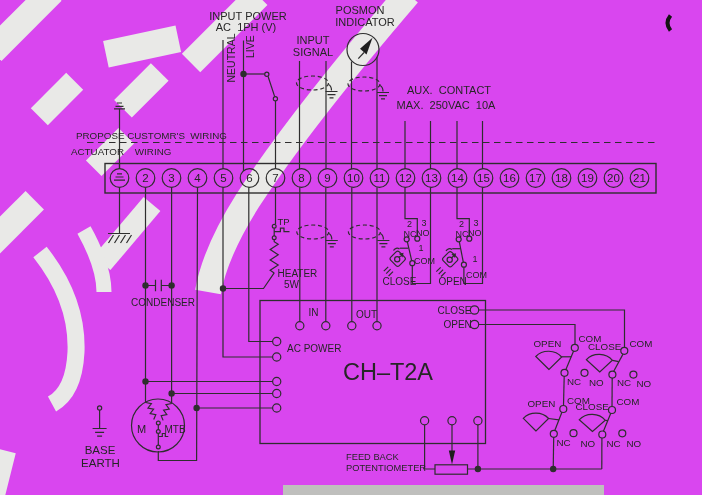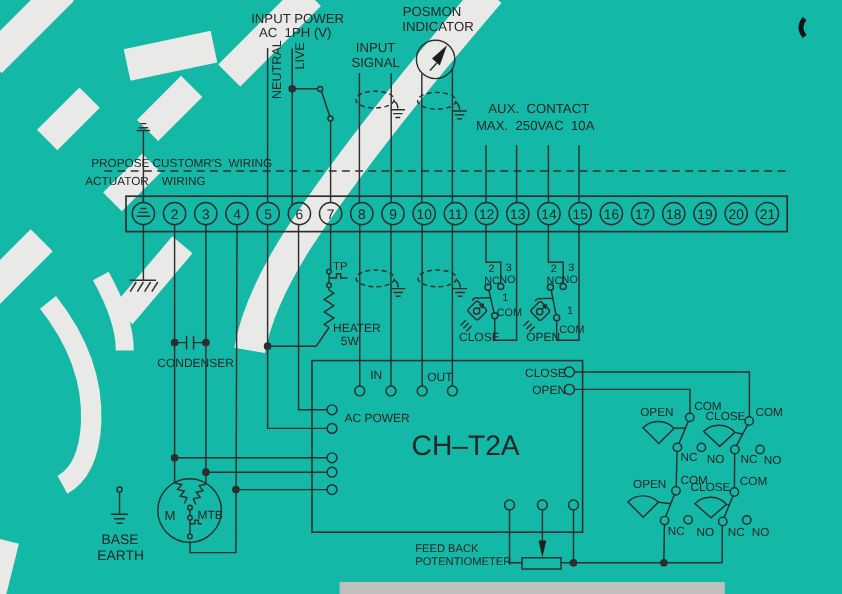--- a/index.html
+++ b/index.html
@@ -1,16 +1,16 @@
 <!DOCTYPE html>
 <html><head>
 <meta charset="utf-8">
 <style>
 html,body{margin:0;padding:0;background:#ffffff;}
-#page{width:702px;height:495px;position:relative;overflow:hidden;background:#14b8a6;}
+#page{width:702px;height:495px;position:relative;overflow:hidden;background:#d946ef;}
 svg text{font-family:"Liberation Sans",sans-serif;fill:#262626;}
 </style>
 </head>
 <body>
 <div id="page">
 <svg width="702" height="495" viewBox="0 0 702 495">
 <g fill="none" stroke="#2e2e2e" stroke-width="1.2">
 
 <g stroke="none" fill="#e9e9e7">
 <rect x="-20" y="9" width="85" height="26" transform="rotate(-45 22 22)"></rect>

